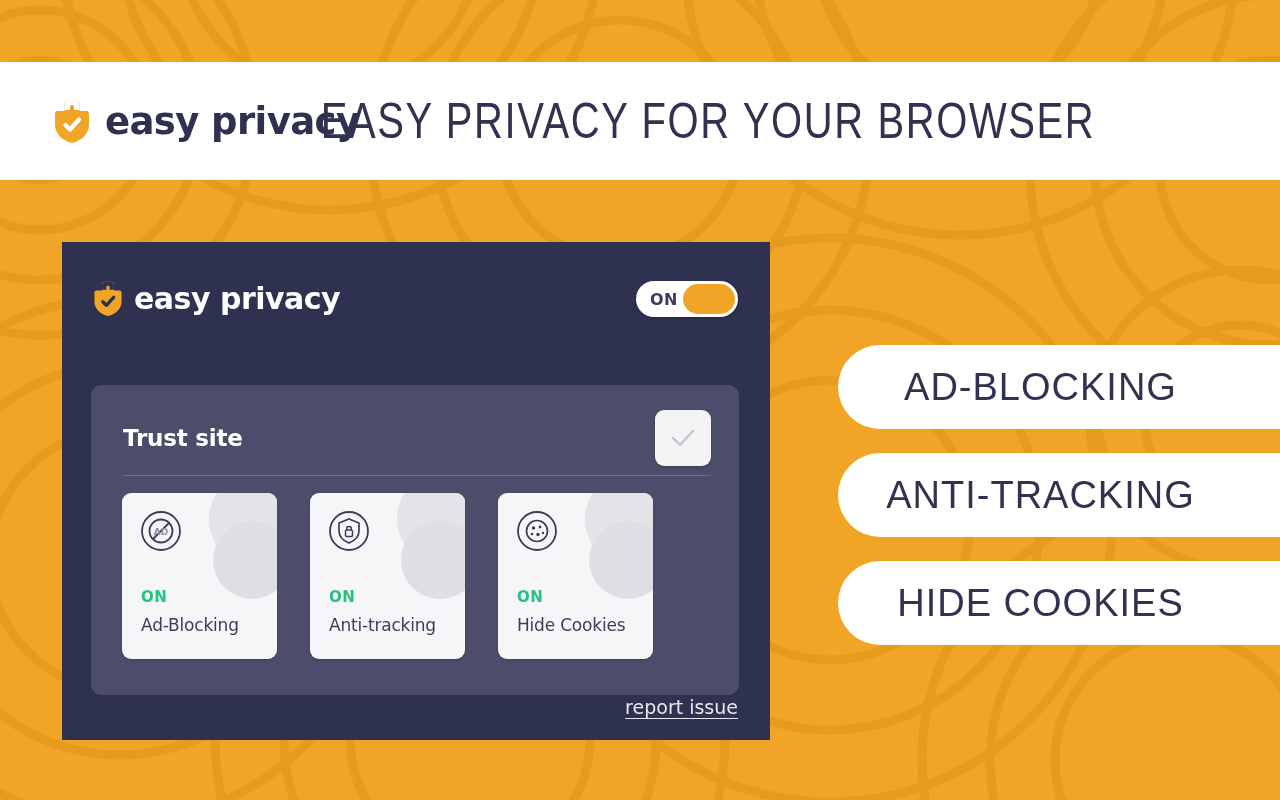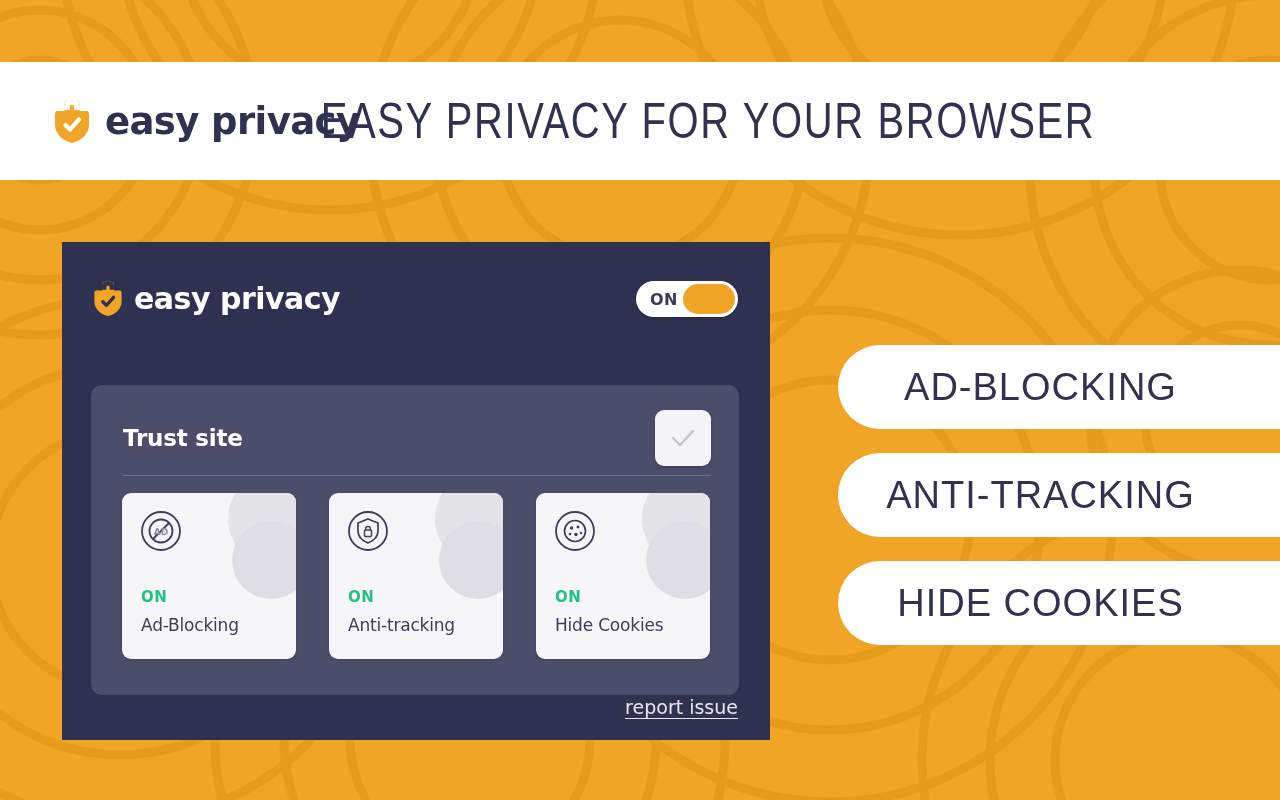--- a/index.html
+++ b/index.html
@@ -90,21 +90,21 @@
     position:absolute; left:32px; right:28px; top:90px;
     height:1px; background:#6E7089;
   }
 
   
   .tiles {
     position:absolute; left:31px; right:28px; top:108px;
     display:flex; gap:33px;
   }
   .tile {
-    position:relative; width:174px; height:166px;
+    position:relative; width:155px; height:166px;
     background:#F6F6F8; border-radius:9px; overflow:hidden;
     box-shadow:0 1px 3px rgba(0,0,0,.18);
   }
   .tile-deco-a {
     position:absolute; right:-28px; top:-22px;
     width:96px; height:96px; border-radius:50%;
     background:#E3E3E8;
   }
   .tile-deco-b {
     position:absolute; right:-14px; top:28px;

